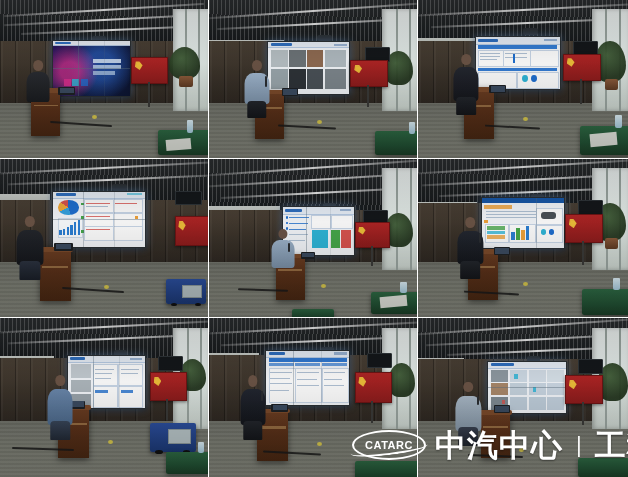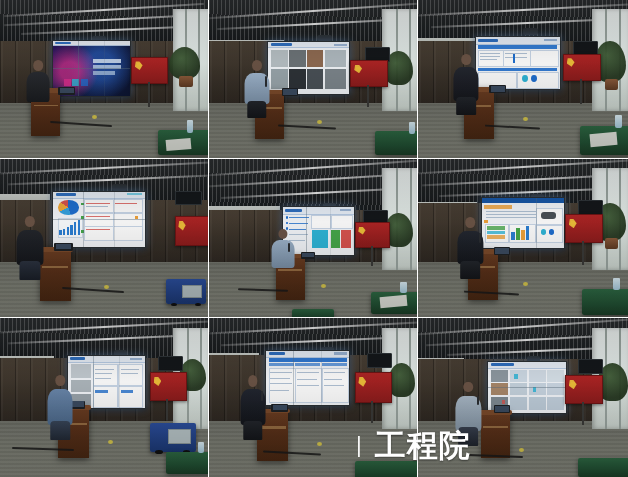--- a/index.html
+++ b/index.html
@@ -702,17 +702,23 @@
       </div>
       <div class="mic" style="left:28%;top:49%;height:6%;"></div>
       <div class="table" style="left:76%;top:88%;width:28%;height:12%;"></div>
       <div class="cable" style="left:24%;top:86%;width:26%;transform:rotate(2deg)"></div>
       <div class="dot-y" style="left:48%;top:82%;"></div>
       <div class="dim"></div>
     </div>
   </div>
 
   <div id="watermark">
+    <div class="wm-logo">
+      <div class="oval"></div>
+      <div class="swoosh"></div>
+      <div class="mark">CATARC</div>
+    </div>
+    <div class="wm-text">中汽中心</div>
     <div class="wm-sep">|</div>
     <div class="wm-text">工程院</div>
   </div>
 
 </div>
 
 </body></html>

